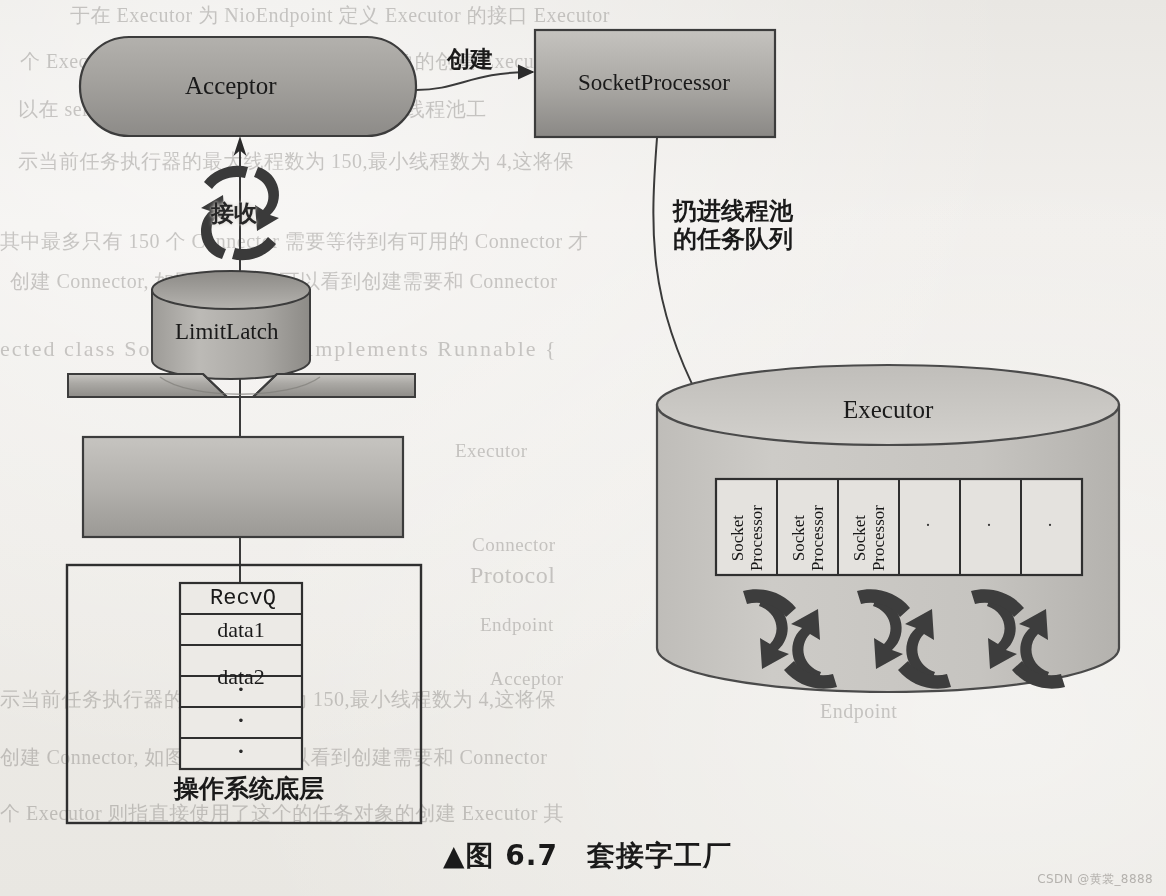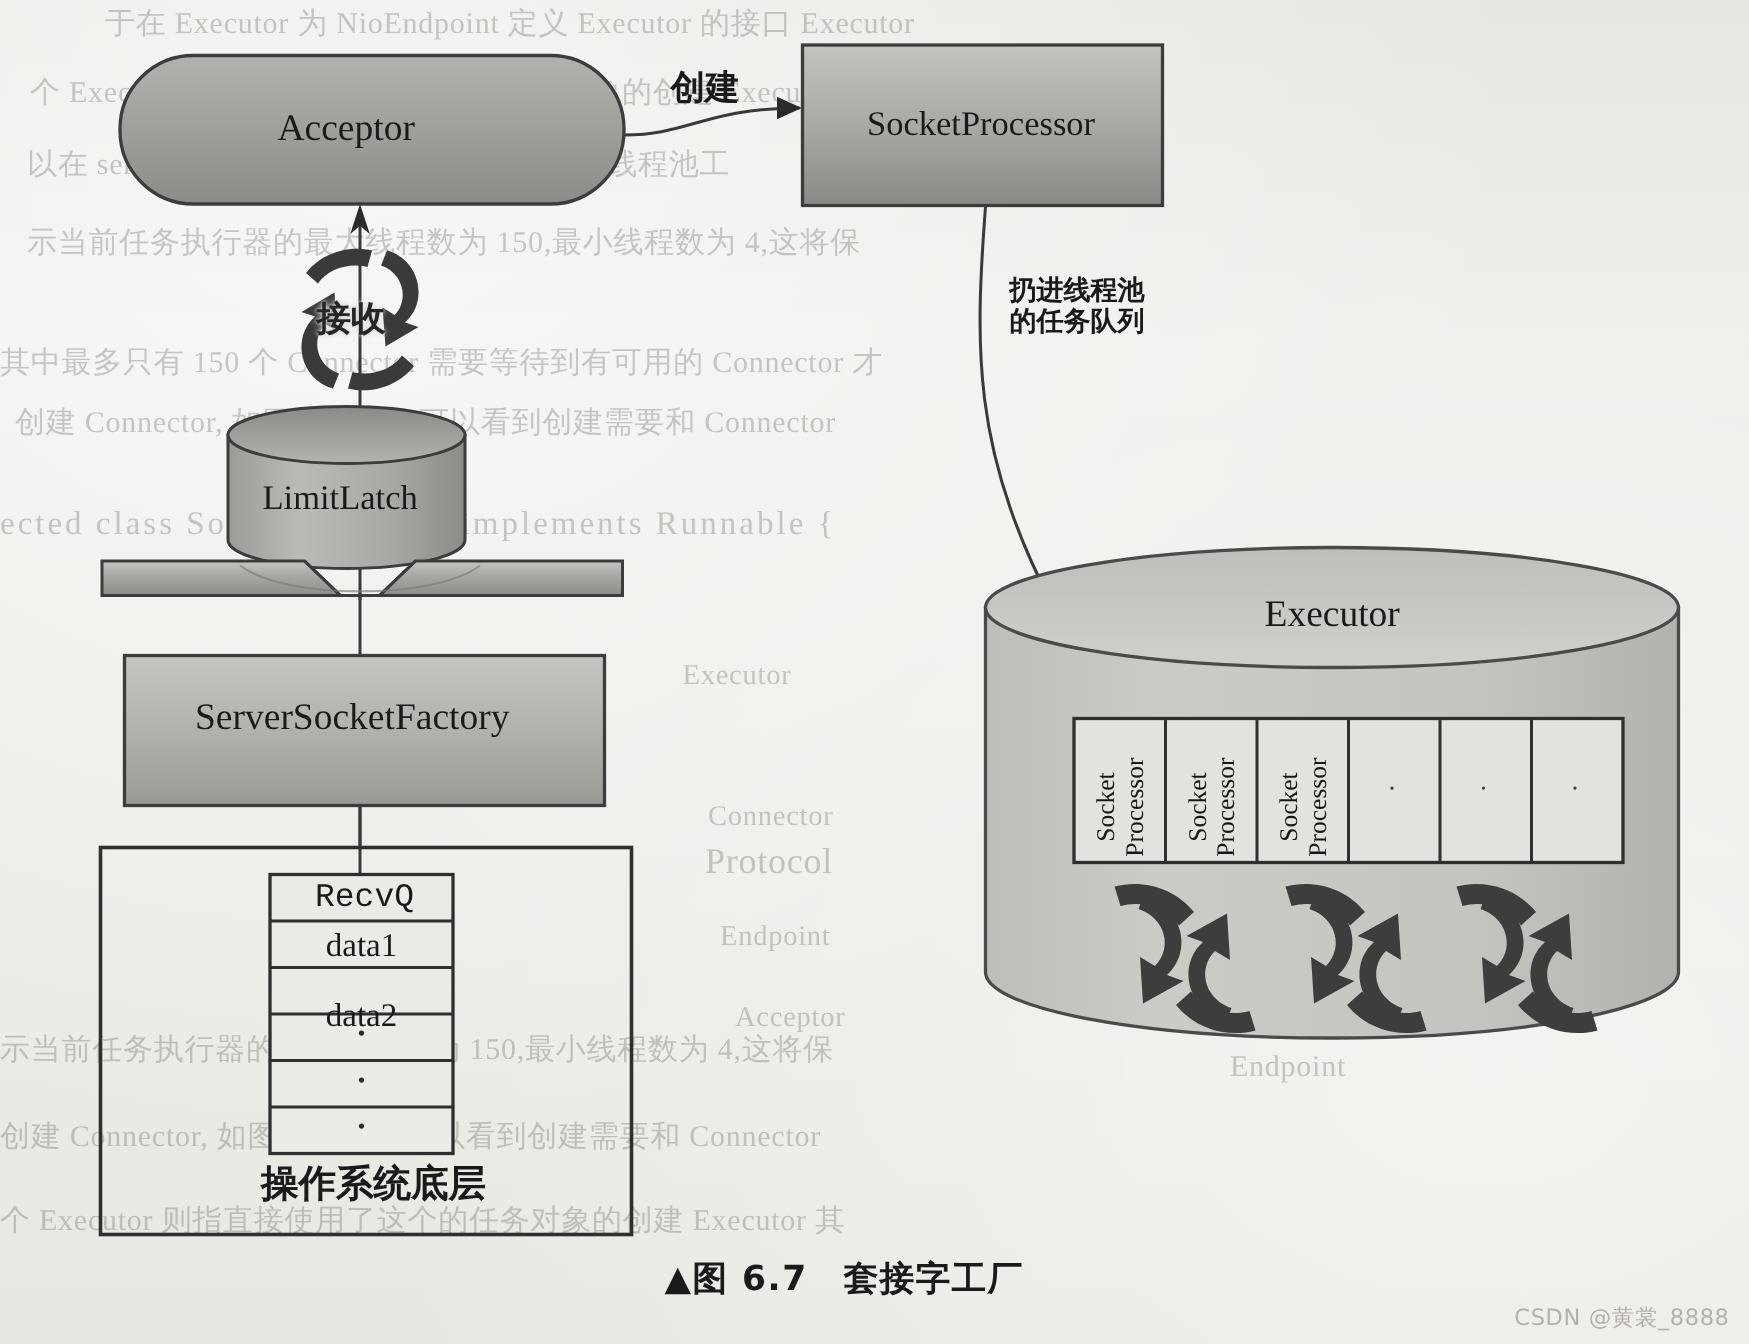--- a/index.html
+++ b/index.html
@@ -46,27 +46,27 @@
     position: absolute;
     white-space: nowrap;
     line-height: 1.15;
   }
   .lbl-en { font-family: "Liberation Serif", "DejaVu Serif", serif; }
   .lbl-cn { font-family: "DejaVu Sans", "Liberation Sans", sans-serif; font-weight: 700; }
 
   #acceptor-label   { left: 185px; top: 72px;  font-size: 25px; }
   #socketproc-label { left: 578px; top: 70px;  font-size: 23px; }
   #create-label     { left: 447px; top: 46px;  font-size: 23px; text-align: right; }
-  #throw-label      { left: 673px; top: 184px; font-size: 18px; }
+  #throw-label      { left: 673px; top: 198px; font-size: 24px; }
   #recv-label       { left: 211px; top: 200px; font-size: 23px; color: #262626; text-shadow: 0 0 2px #d9d6d1, 0 0 4px #d9d6d1; }
   #limitlatch-label { left: 175px; top: 319px; font-size: 23px; }
   #ssf-label        { left: 130px; top: 465px; font-size: 25px; }
   #executor-label   { left: 843px; top: 396px; font-size: 25px; }
   #oslayer-label    { left: 174px; top: 775px; font-size: 25px; }
-  #figure-caption   { left: 443px; top: 840px; font-size: 23px; letter-spacing: 1px; }
+  #figure-caption   { left: 443px; top: 840px; font-size: 28px; letter-spacing: 1px; }
 
   .q-cell-label {
     position: absolute;
     width: 120px;
     text-align: center;
     font-size: 22px;
     font-family: "Liberation Serif", serif;
   }
   .dotcell {
     position: absolute;
@@ -90,21 +90,21 @@
   }
   .sp-dot {
     position: absolute;
     font-size: 18px;
     color: #3a3a3a;
   }
   #watermark {
     position: absolute;
     right: 13px;
     bottom: 8px;
-    font-size: 15px;
+    font-size: 12px;
     color: #b4b1ad;
     font-family: "DejaVu Sans", "Liberation Sans", sans-serif;
     letter-spacing: .4px;
   }
 </style>
 </head>
 <body>
 
 <div id="page">
   <div id="paper"></div>
@@ -290,21 +290,20 @@
 
   <div class="lbl lbl-cn" id="throw-label">
     <div>扔进线程池</div>
     <div>的任务队列</div>
   </div>
 
   <div class="lbl lbl-cn" id="recv-label">接收</div>
 
   <div class="lbl lbl-en" id="limitlatch-label">LimitLatch</div>
 
-  <div class="lbl lbl-en" id="ssf-label">ServerSocketFactory</div>
 
   <div class="lbl lbl-en" id="executor-label">Executor</div>
 
   <div class="lbl lbl-cn" id="oslayer-label">操作系统底层</div>
 
   <div class="q-cell-label" style="left:183px; top:586px;font-family:Liberation Mono, monospace;">RecvQ</div>
   <div class="q-cell-label" style="left:181px; top:617px;">data1</div>
   <div class="q-cell-label" style="left:181px; top:664px;">data2</div>
   <div class="dotcell" style="left:181px; top:676px;">·</div>
   <div class="dotcell" style="left:181px; top:707px;">·</div>

